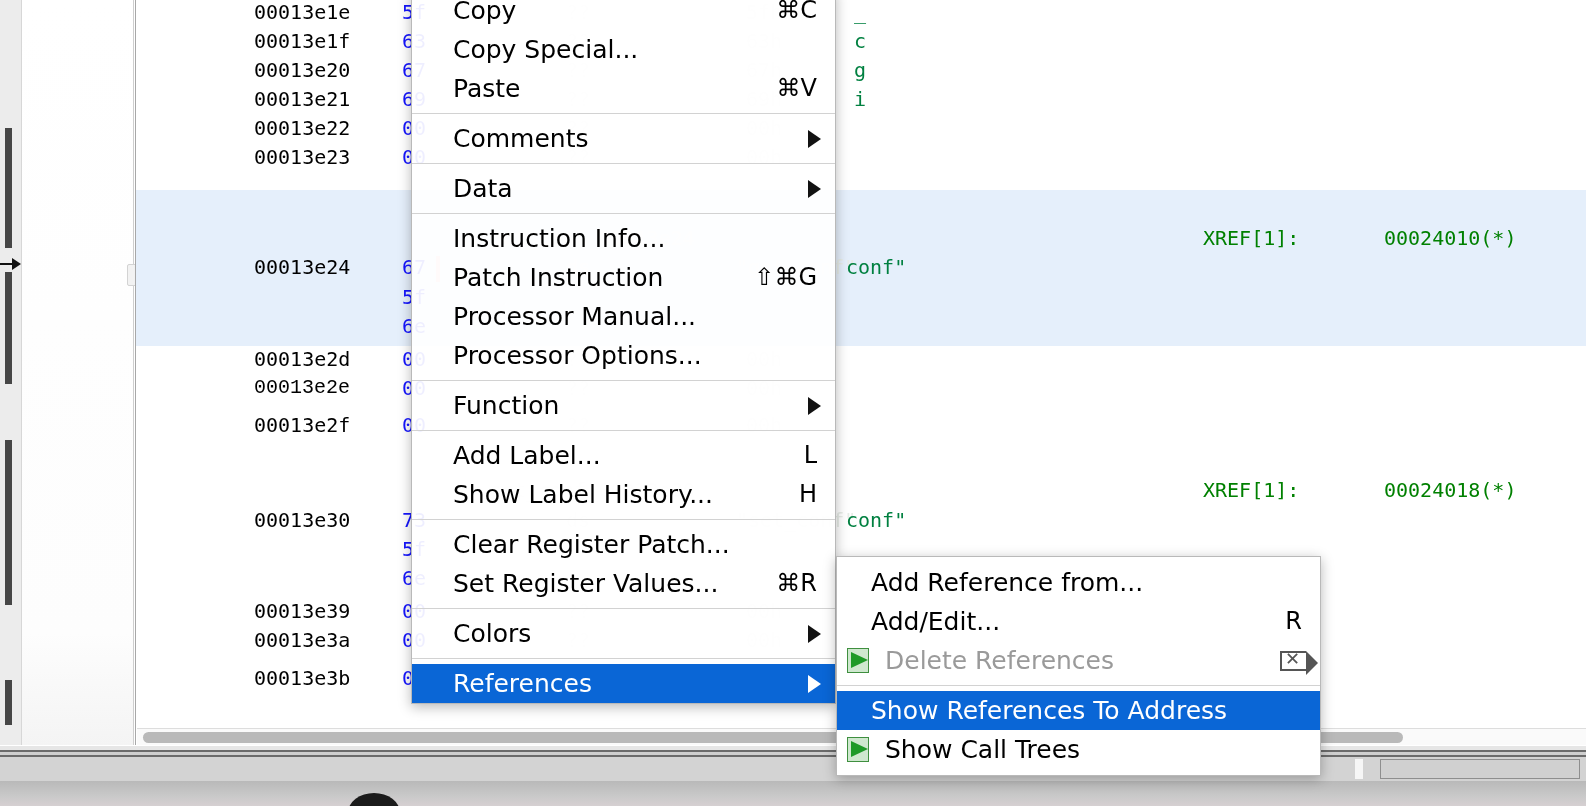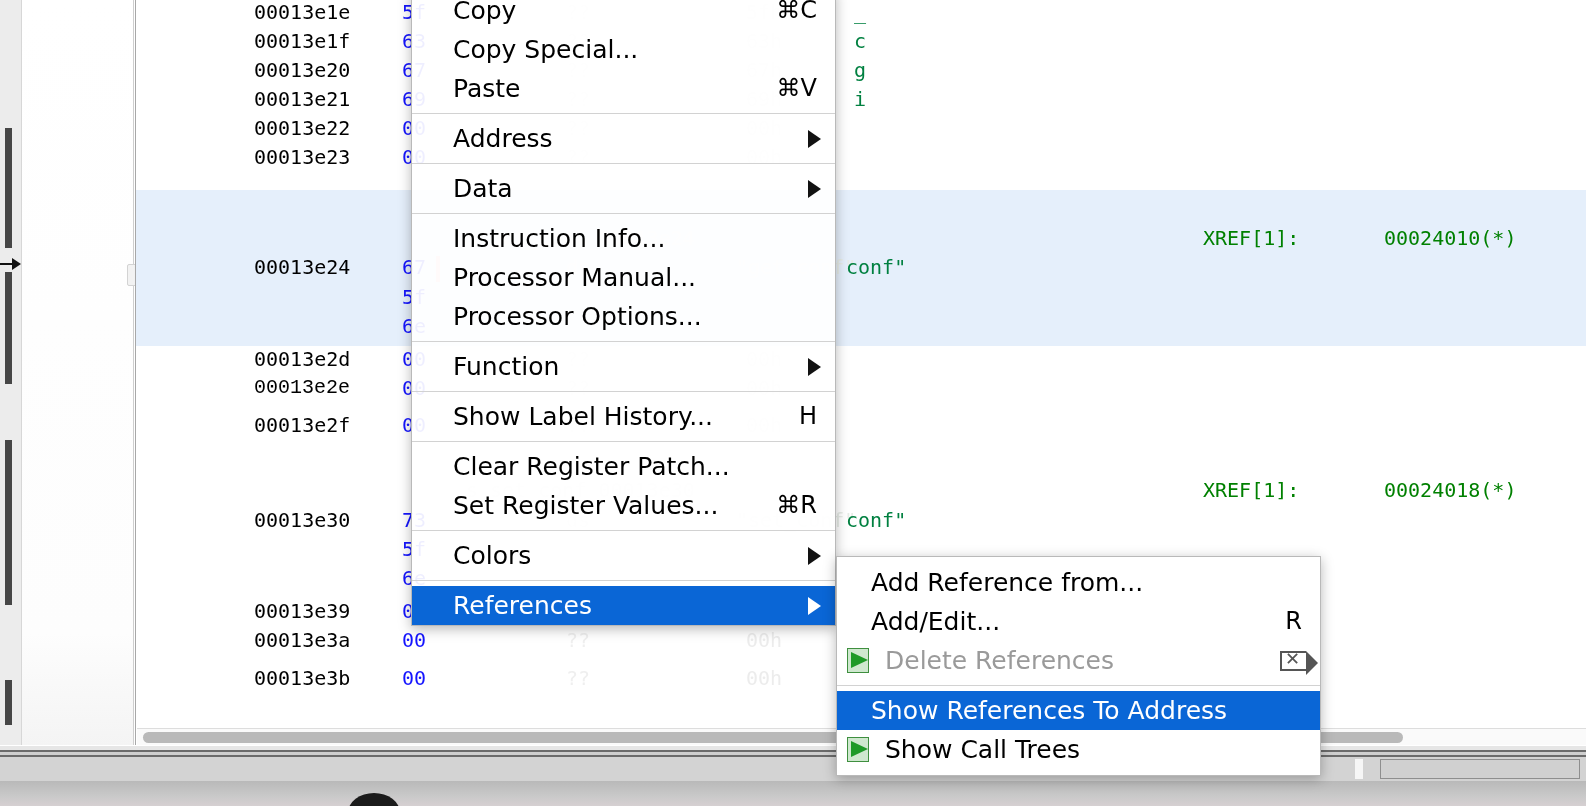--- a/index.html
+++ b/index.html
@@ -312,50 +312,60 @@
         <span class="lbl">Copy Special...</span>
         <span class="sp"></span>
       </div>
       <div class="mi">
         <span class="lbl">Paste</span>
         <span class="sp"></span>
         <span class="accel">⌘V</span>
       </div>
       <div class="msep"></div>
       <div class="mi">
-        <span class="lbl">Address</span>
+        <span class="lbl">Comments</span>
         <span class="sp"></span>
         <span class="arrow"></span>
       </div>
       <div class="msep"></div>
       <div class="mi">
         <span class="lbl">Data</span>
         <span class="sp"></span>
         <span class="arrow"></span>
       </div>
       <div class="msep"></div>
       <div class="mi">
         <span class="lbl">Instruction Info...</span>
         <span class="sp"></span>
       </div>
       <div class="mi">
+        <span class="lbl">Patch Instruction</span>
+        <span class="sp"></span>
+        <span class="accel">⇧⌘G</span>
+      </div>
+      <div class="mi">
         <span class="lbl">Processor Manual...</span>
         <span class="sp"></span>
       </div>
       <div class="mi">
         <span class="lbl">Processor Options...</span>
         <span class="sp"></span>
       </div>
       <div class="msep"></div>
       <div class="mi">
         <span class="lbl">Function</span>
         <span class="sp"></span>
         <span class="arrow"></span>
       </div>
       <div class="msep"></div>
+      <div class="mi">
+        <span class="lbl">Add Label...</span>
+        <span class="sp"></span>
+        <span class="accel">L</span>
+      </div>
       <div class="mi">
         <span class="lbl">Show Label History...</span>
         <span class="sp"></span>
         <span class="accel">H</span>
       </div>
       <div class="msep"></div>
       <div class="mi">
         <span class="lbl">Clear Register Patch...</span>
         <span class="sp"></span>
       </div>

